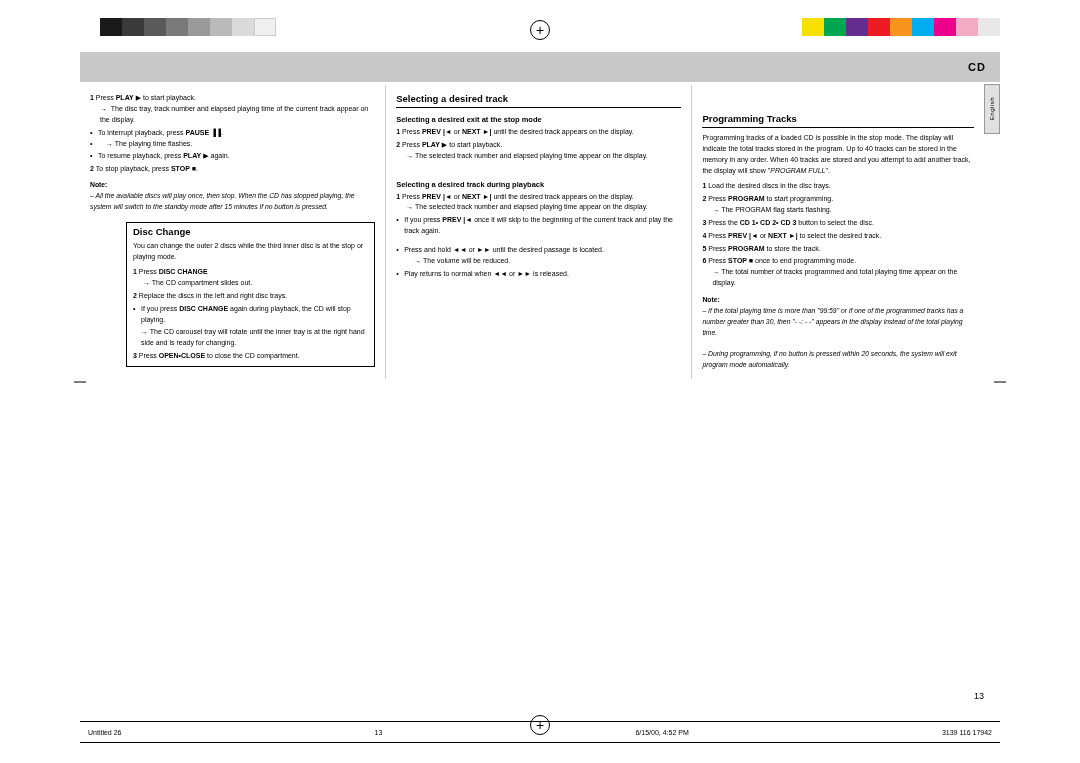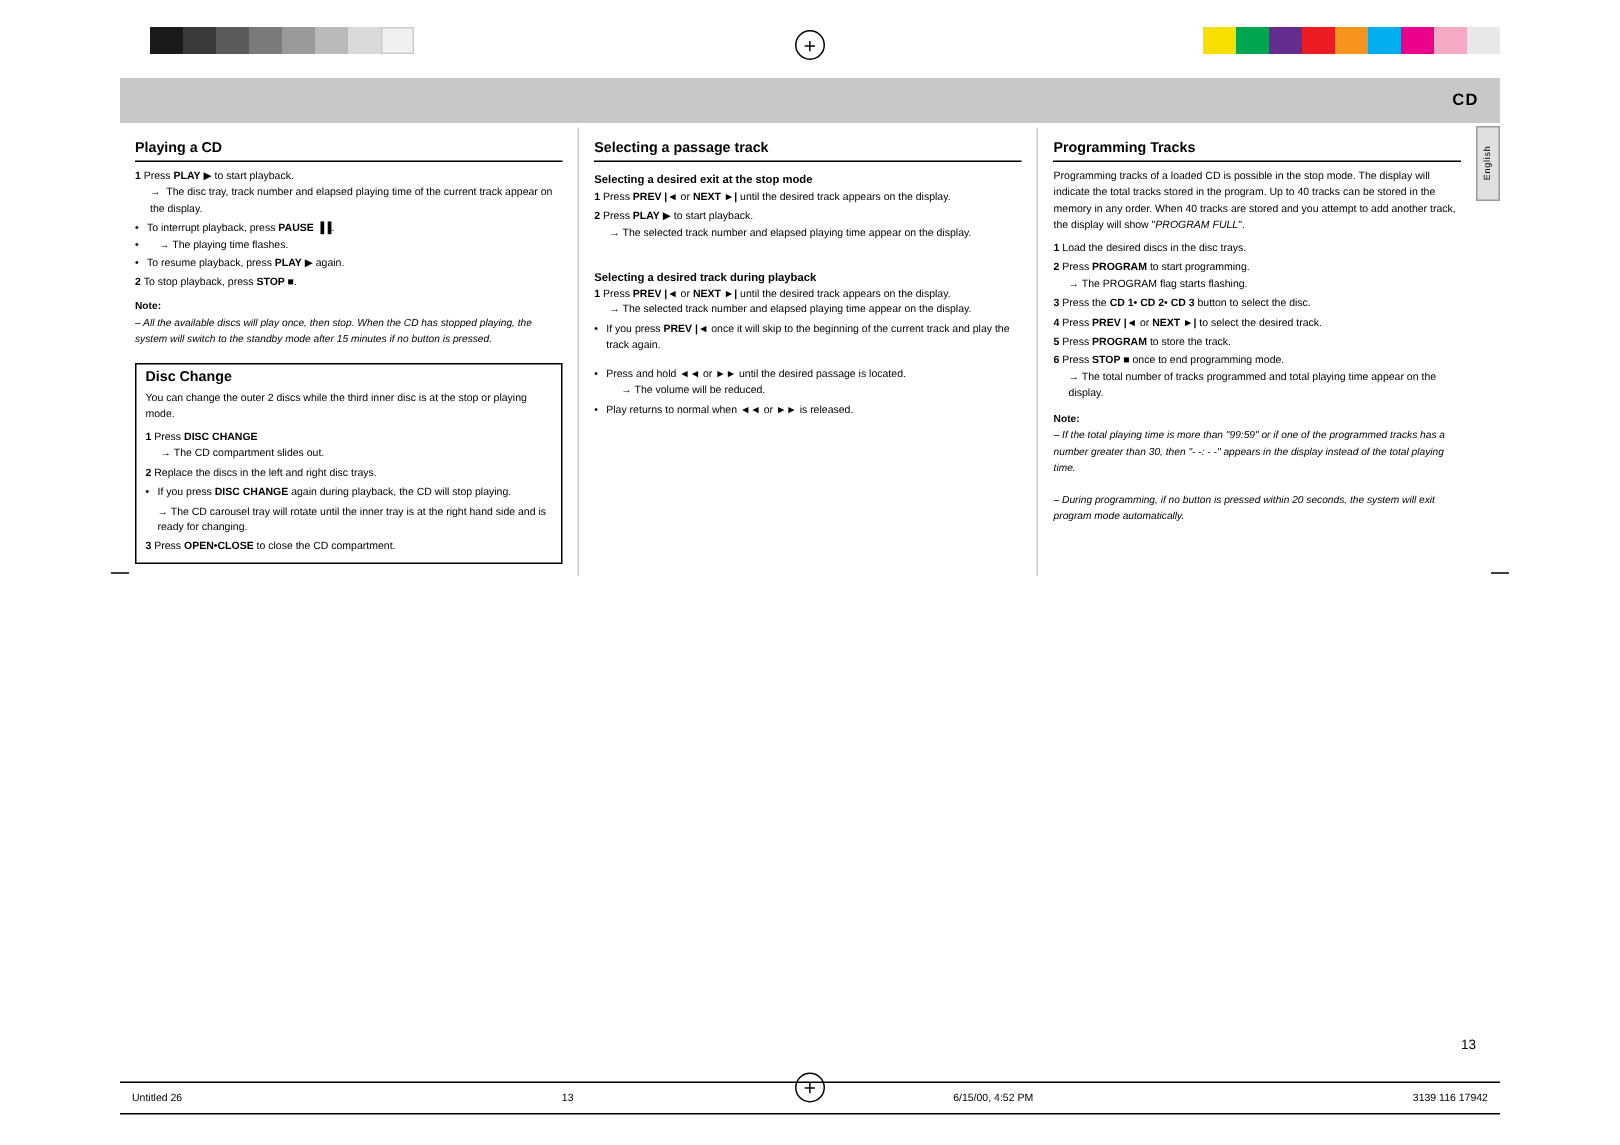--- a/index.html
+++ b/index.html
@@ -121,21 +121,21 @@
     .col {
       flex: 1;
       padding: 8px 10px 8px 10px;
       border-right: 1px solid #ccc;
     }
     .col:last-child {
       border-right: none;
     }
     .col-left { flex: 1.05; }
     .col-mid { flex: 1.05; }
-    .col-right { flex: 1.0; }
+    .col-right { flex: 1.0; margin-top: 20px; }
 
     .section-title {
       font-size: 9.5px;
       font-weight: bold;
       border-bottom: 1px solid #000;
       padding-bottom: 3px;
       margin-bottom: 5px;
     }
 
     .subsection-title {
@@ -301,21 +301,20 @@
 
 <div class="side-mark-left"></div>
 <div class="side-mark-right"></div>
 
 <div class="content-area">
   <div class="columns">
 
     <div class="col col-left">
 
       <div>
-        <div class="section-title">Playing a CD</div>
         <ol>
           <li>
             <span class="step-num">1</span>&nbsp;Press <span class="bold">PLAY</span> ▶ to start playback.
             <div class="indent"><span class="arrow">→</span> The disc tray, track number and elapsed playing time of the current track appear on the display.</div>
           </li>
           <li style="margin-top:2px;">
             <ul class="bullet-list">
               <li>To interrupt playback, press <span class="bold">PAUSE ▐▐</span>.</li>
               <li style="padding-left:16px; list-style:none;">→ The playing time flashes.</li>
               <li>To resume playback, press <span class="bold">PLAY</span> ▶ again.</li>
@@ -324,21 +323,21 @@
           <li style="margin-top:2px;">
             <span class="step-num">2</span>&nbsp;To stop playback, press <span class="bold">STOP ■</span>.
           </li>
         </ol>
         <p style="margin-top:5px;">
           <span class="note-label">Note:</span><br>
           <span class="note-italic">– All the available discs will play once, then stop. When the CD has stopped playing, the system will switch to the standby mode after 15 minutes if no button is pressed.</span>
         </p>
       </div>
 
-      <div class="disc-change-box" style="margin-top:10px;">
+      <div class="disc-change-box" style="margin-top:10px;margin-left:36px;">
         <div class="disc-change-title">Disc Change</div>
         <p>You can change the outer 2 discs while the third inner disc is at the stop or playing mode.</p>
         <ol style="margin-top:4px;">
           <li>
             <span class="step-num">1</span>&nbsp;Press <span class="bold">DISC CHANGE</span><br>
             <div class="indent">→ The CD compartment slides out.</div>
           </li>
           <li style="margin-top:2px;">
             <span class="step-num">2</span>&nbsp;Replace the discs in the left and right disc trays.
           </li>
@@ -351,21 +350,21 @@
           <li style="margin-top:2px;">
             <span class="step-num">3</span>&nbsp;Press <span class="bold">OPEN•CLOSE</span> to close the CD compartment.
           </li>
         </ol>
       </div>
 
     </div>
 
     <div class="col col-mid">
 
-      <div class="section-title">Selecting a passage track</div>
+      <div class="section-title">Selecting a desired track</div>
 
       <div>
         <div class="subsection-title">Selecting a desired exit at the stop mode</div>
         <ol>
           <li>
             <span class="step-num">1</span>&nbsp;Press <span class="bold">PREV |◄</span> or <span class="bold">NEXT ►|</span> until the desired track appears on the display.
           </li>
           <li style="margin-top:2px;">
             <span class="step-num">2</span>&nbsp;Press <span class="bold">PLAY</span> ▶ to start playback.<br>
             <div class="indent">→ The selected track number and elapsed playing time appear on the display.</div>

